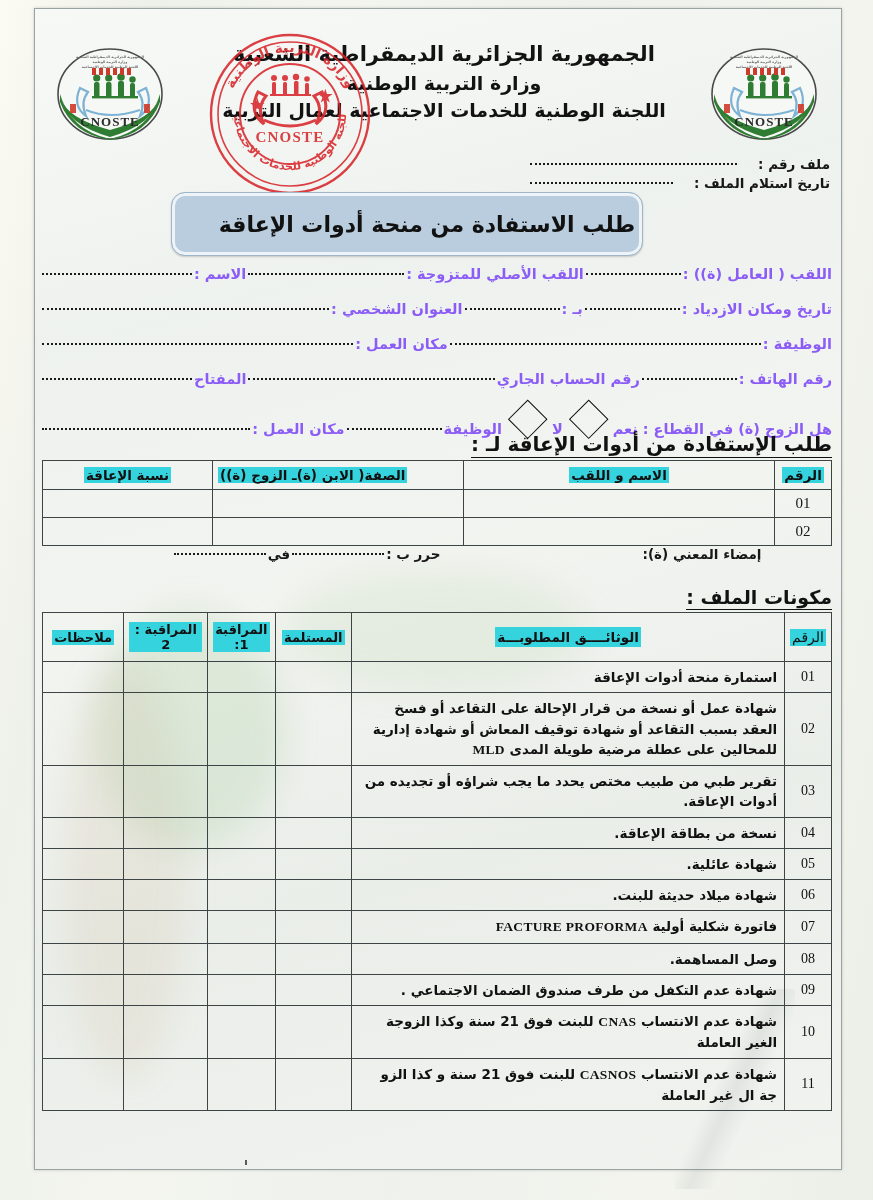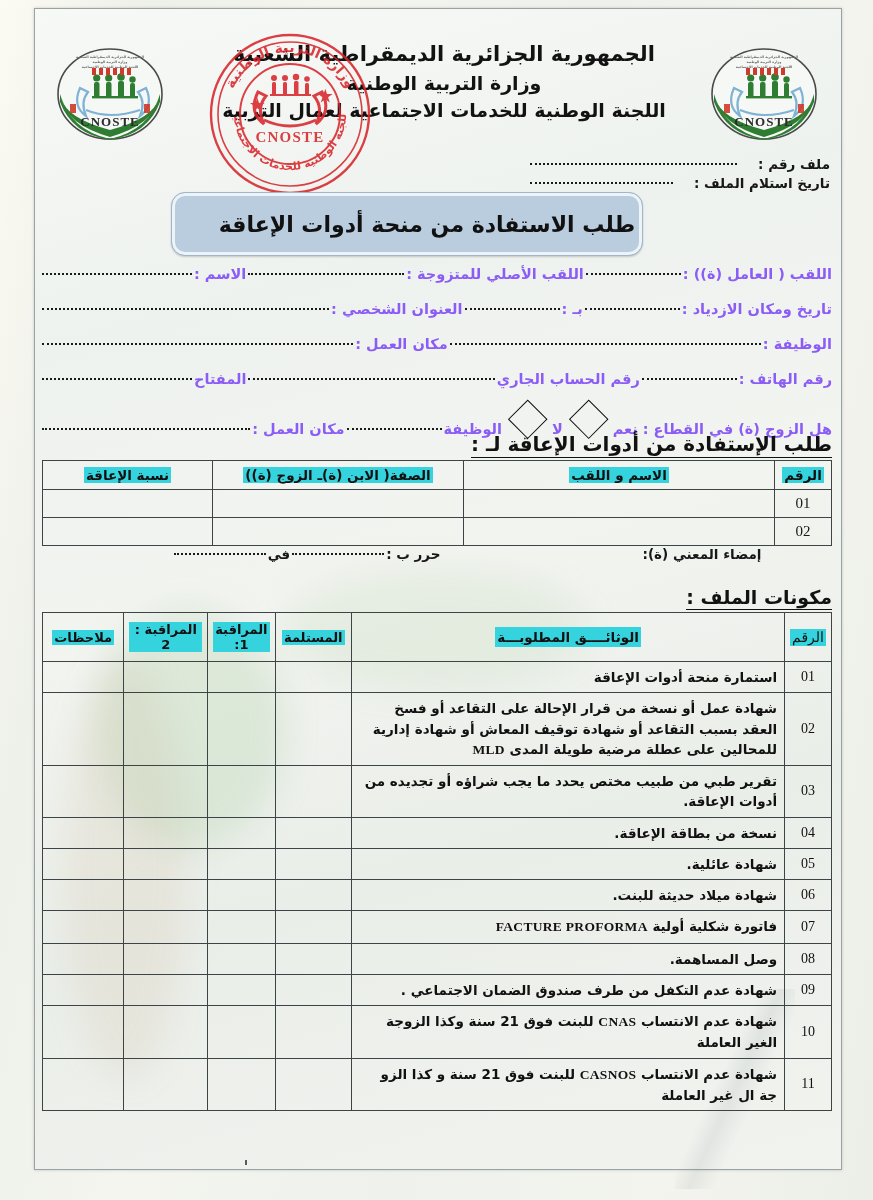--- a/index.html
+++ b/index.html
@@ -322,21 +322,21 @@
 
   <div class="sect-head" id="sect-benefit">طلب الإستفادة من أدوات الإعاقة لـ :</div>
 
   <table id="table-persons">
     <thead>
       <tr>
         <th style="width:46px;text-align:center;">
           <span class="hl">الرقم</span></th>
         <th style="width:300px;text-align:center;">
           <span class="hl">الاسم و اللقب</span></th>
-        <th style="width:240px;text-align:center;margin-left:17px;">
+        <th style="width:240px;text-align:left;margin-left:17px;">
           <span class="hl">الصفة( الابن (ة)ـ الزوج (ة))</span></th>
         <th style="text-align:center;">
           <span class="hl">نسبة الإعاقة</span></th>
       </tr>
     </thead>
     <tbody>
       <tr>
         <td class="num">01</td>
         <td></td>
         <td></td>

